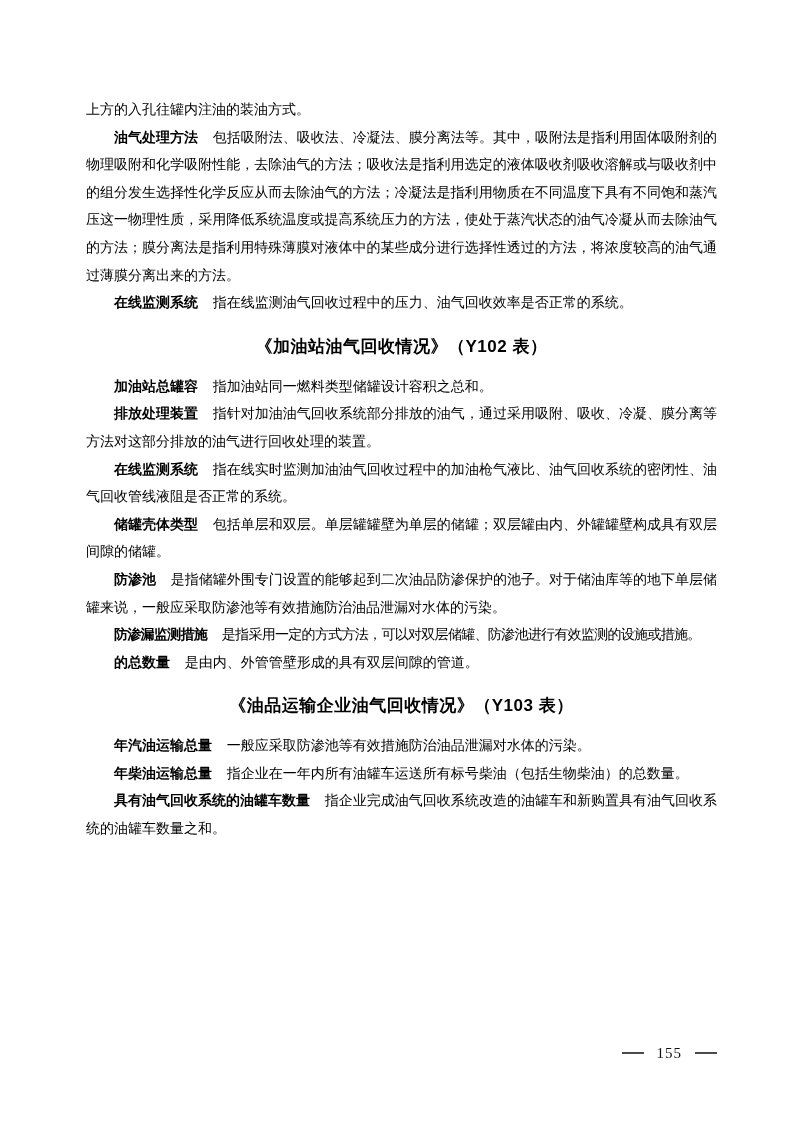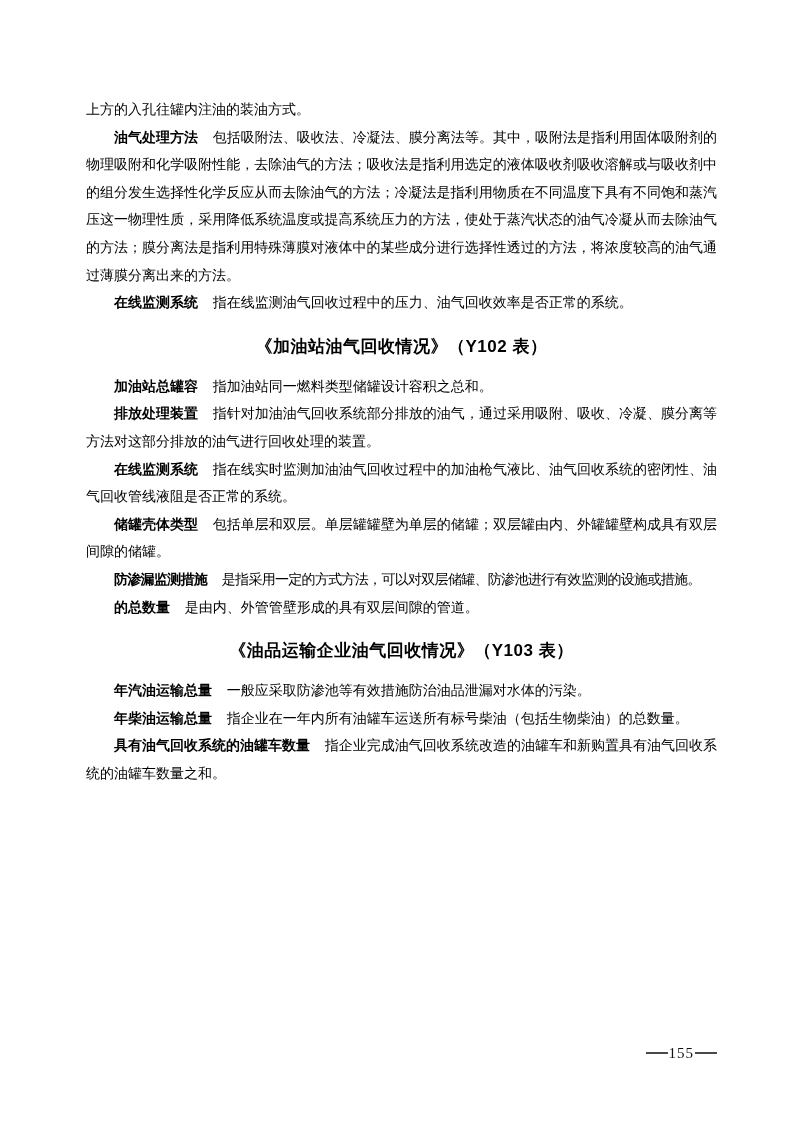--- a/index.html
+++ b/index.html
@@ -43,21 +43,21 @@
     text-align: center;
     font-family: "Liberation Sans", "DejaVu Sans", sans-serif;
     letter-spacing: 0.5px;
   }
   .footer {
     position: absolute;
     top: 1043px;
     right: 83px;
     display: flex;
     align-items: center;
-    gap: 1px;
+    gap: 13px;
     font-size: 15px;
     line-height: 20px;
   }
   .footer .dash {
     display: inline-block;
     width: 22px;
     height: 0;
     border-top: 2px solid #4a4a4a;
   }
   .footer .pageno {
@@ -83,20 +83,21 @@
     <p class="para"><span class="term">加油站总罐容</span><span class="tsp"></span><span>指加油站同一燃料类型储罐设计容积之总和。</span></p>
 
 
     <p class="para"><span class="term">排放处理装置</span><span class="tsp"></span><span>指针对加油油气回收系统部分排放的油气，通过采用吸附、吸收、冷凝、膜分离等方法对这部分排放的油气进行回收处理的装置。</span></p>
 
     <p class="para"><span class="term">在线监测系统</span><span class="tsp"></span><span>指在线实时监测加油油气回收过程中的加油枪气液比、油气回收系统的密闭性、油气回收管线液阻是否正常的系统。</span></p>
 
 
     <p class="para"><span class="term">储罐壳体类型</span><span class="tsp"></span><span>包括单层和双层。单层罐罐壁为单层的储罐；双层罐由内、外罐罐壁构成具有双层间隙的储罐。</span></p>
 
+    <p class="para"><span class="term">防渗池</span><span class="tsp"></span><span>是指储罐外围专门设置的能够起到二次油品防渗保护的池子。对于储油库等的地下单层储罐来说，一般应采取防渗池等有效措施防治油品泄漏对水体的污染。</span></p>
 
     <p class="para tight"><span class="term">防渗漏监测措施</span><span class="tsp"></span><span>是指采用一定的方式方法，可以对双层储罐、防渗池进行有效监测的设施或措施。</span></p>
 
     <p class="para"><span class="term">的总数量</span><span class="tsp"></span><span>是由内、外管管壁形成的具有双层间隙的管道。</span></p>
 
     <h2 class="sec-title">《油品运输企业油气回收情况》（Y103 表）</h2>
 
     <p class="para"><span class="term">年汽油运输总量</span><span class="tsp"></span><span>一般应采取防渗池等有效措施防治油品泄漏对水体的污染。</span></p>
 
     <p class="para"><span class="term">年柴油运输总量</span><span class="tsp"></span><span>指企业在一年内所有油罐车运送所有标号柴油（包括生物柴油）的总数量。</span></p>

